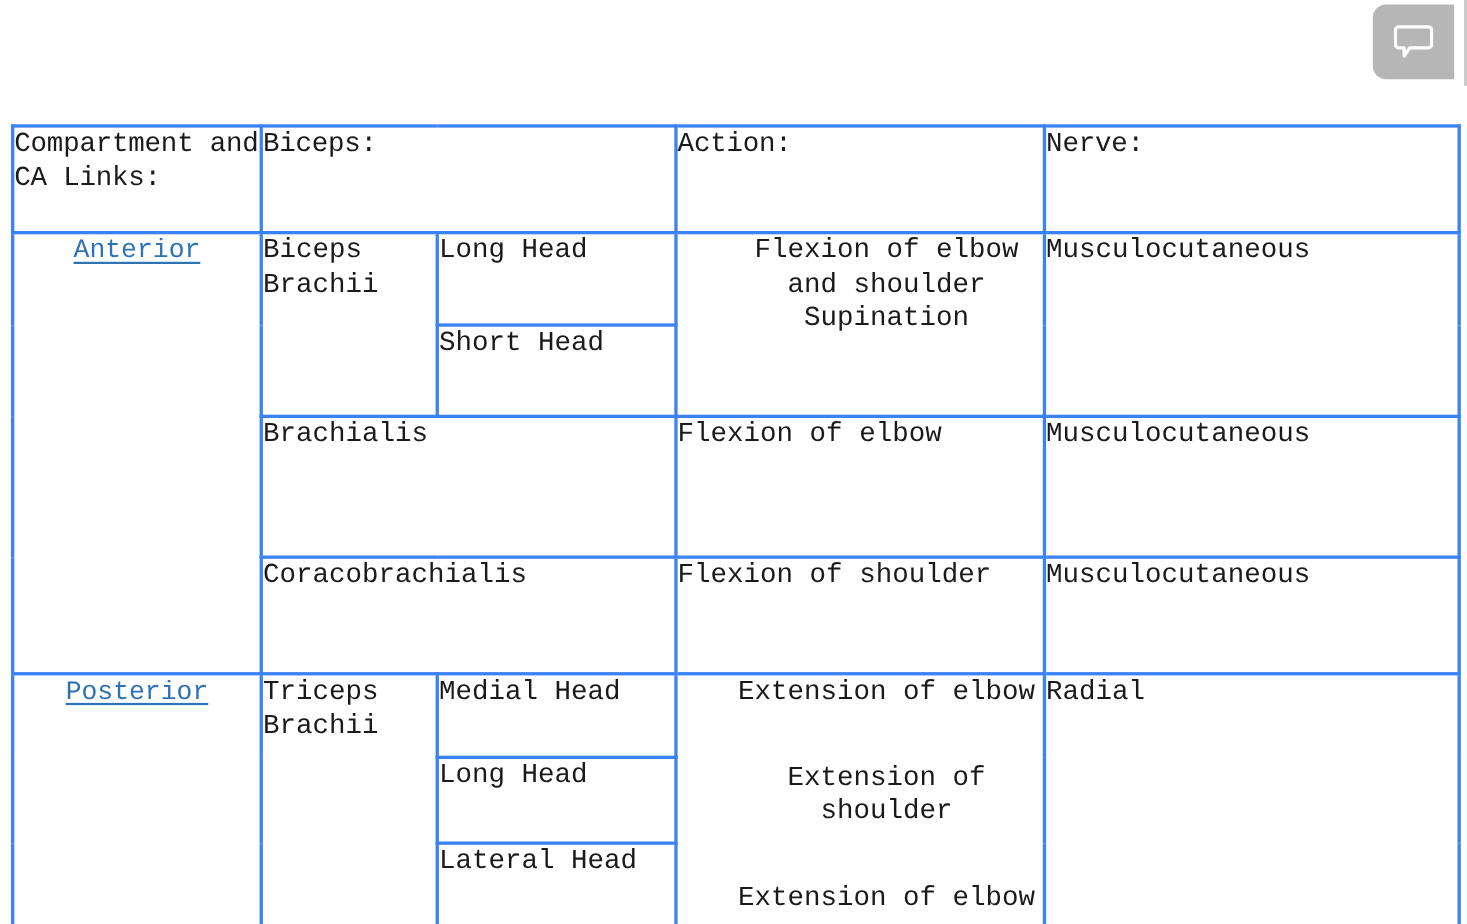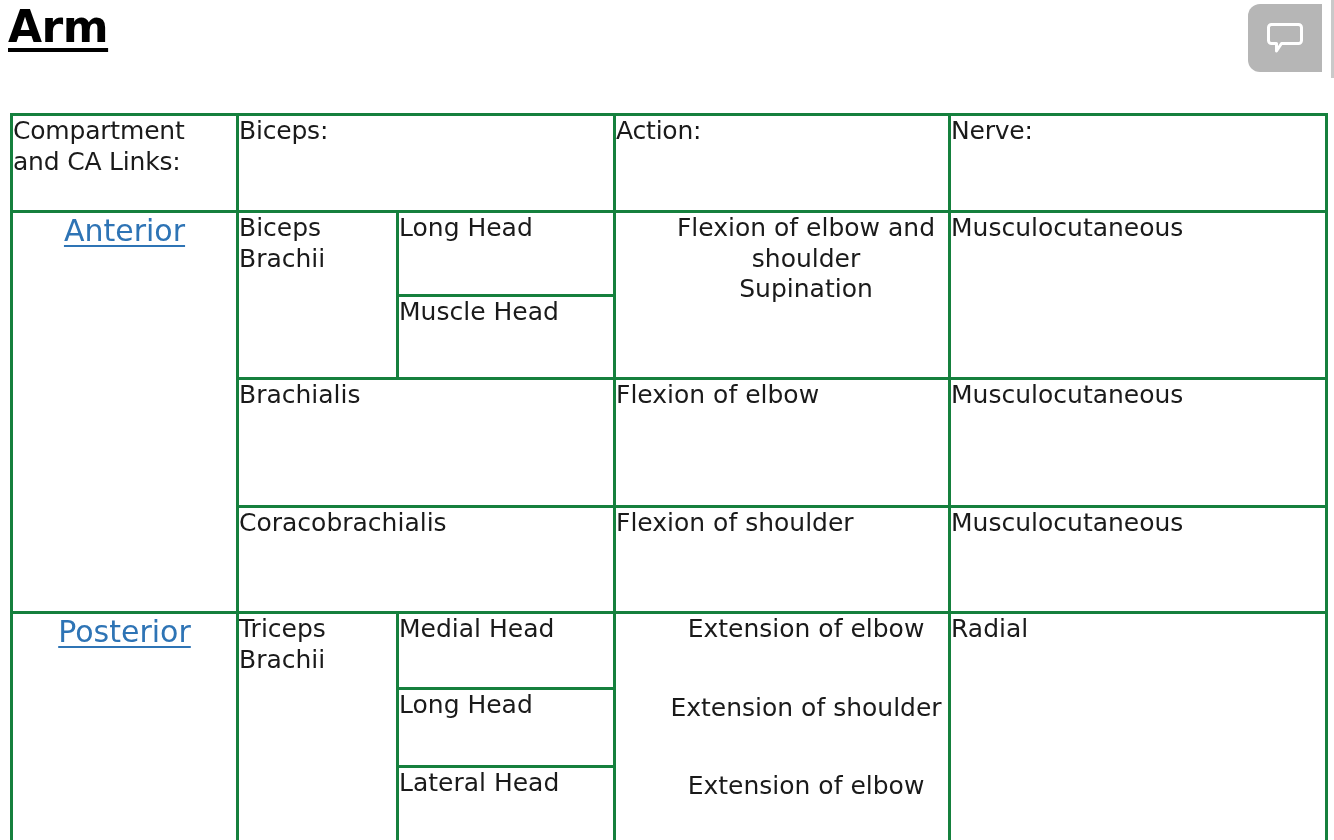--- a/index.html
+++ b/index.html
@@ -63,27 +63,28 @@
     top: 113px;
     width: 1315px;
   }
   table.anat {
     border-collapse: collapse;
     table-layout: fixed;
     width: 1315px;
     background: #ffffff;
   }
   table.anat td, table.anat th {
-    border: 3px solid #15803d;
+    border: 3px solid #3b82f6;
     padding: 0;
     vertical-align: top;
     font-size: 25px;
     line-height: 1.22;
     color: #1a1a1a;
     font-weight: normal;
+    font-family: Liberation Mono, monospace;
   }
   
   col.c-compartment { width: 226px; }
   col.c-muscle-name { width: 160px; }
   col.c-muscle-head { width: 217px; }
   col.c-action      { width: 335px; }
   col.c-nerve       { width: 377px; }
 
   th.hdr {
     text-align: left;
@@ -106,42 +107,41 @@
 
   td.compartment {
     text-align: center;
     vertical-align: middle;
   }
   a.compartment-link {
     color: #2e74b5;
     text-decoration: underline;
     text-underline-offset: 4px;
     text-decoration-thickness: 2px;
-    font-size: 30px;
+    font-size: 24px;
     cursor: pointer;
   }
 
   .action-stack { text-align: center; padding: 8px 6px 0 6px; }
   .action-line { display: block; padding-left: 48px; }
   .action-line.gap { margin-top: 48px; }
 
   
   tr.r-biceps-long  { height: 84px; }
   tr.r-biceps-short { height: 83px; }
   tr.r-brachialis   { height: 128px; }
   tr.r-coraco       { height: 106px; }
   tr.r-tri-medial   { height: 76px; }
   tr.r-tri-long     { height: 78px; }
   tr.r-tri-lateral  { height: 82px; }
 </style>
 </head>
 <body>
 
 <div class="page-header">
-  <div class="doc-title">Arm</div>
 
   <div class="right-rule"></div>
 
   <div class="comment-button">
     <span>
       <svg width="36" height="32" viewBox="0 0 36 32" fill="none" xmlns="http://www.w3.org/2000/svg">
         <path d="M4.5 2.5 H31.5 A3 3 0 0 1 34.5 5.5 V18.5 A3 3 0 0 1 31.5 21.5 H14.5 L9.5 29.0 V21.5 H4.5 A3 3 0 0 1 1.5 18.5 V5.5 A3 3 0 0 1 4.5 2.5 Z" stroke="#ffffff" stroke-width="3" stroke-linejoin="round" fill="none"></path>
       </svg>
     </span>
   </div>
@@ -174,21 +174,21 @@
         </td>
         <td class="cell-mid" rowspan="2">Biceps Brachii</td>
         <td class="cell-center">Long Head</td>
         <td class="action-stack" rowspan="2">
           <span class="action-line">Flexion of elbow and shoulder</span>
           <span class="action-line">Supination</span>
         </td>
         <td class="cell-center" rowspan="2">Musculocutaneous</td>
       </tr>
       <tr class="r-biceps-short">
-        <td class="cell-center">Muscle Head</td>
+        <td class="cell-center">Short Head</td>
       </tr>
 
       <tr class="r-brachialis">
         <td class="cell-center" colspan="2">Brachialis</td>
         <td class="cell-center">Flexion of elbow</td>
         <td class="cell-center">Musculocutaneous</td>
       </tr>
 
       <tr class="r-coraco">
         <td class="cell-center" colspan="2">Coracobrachialis</td>

